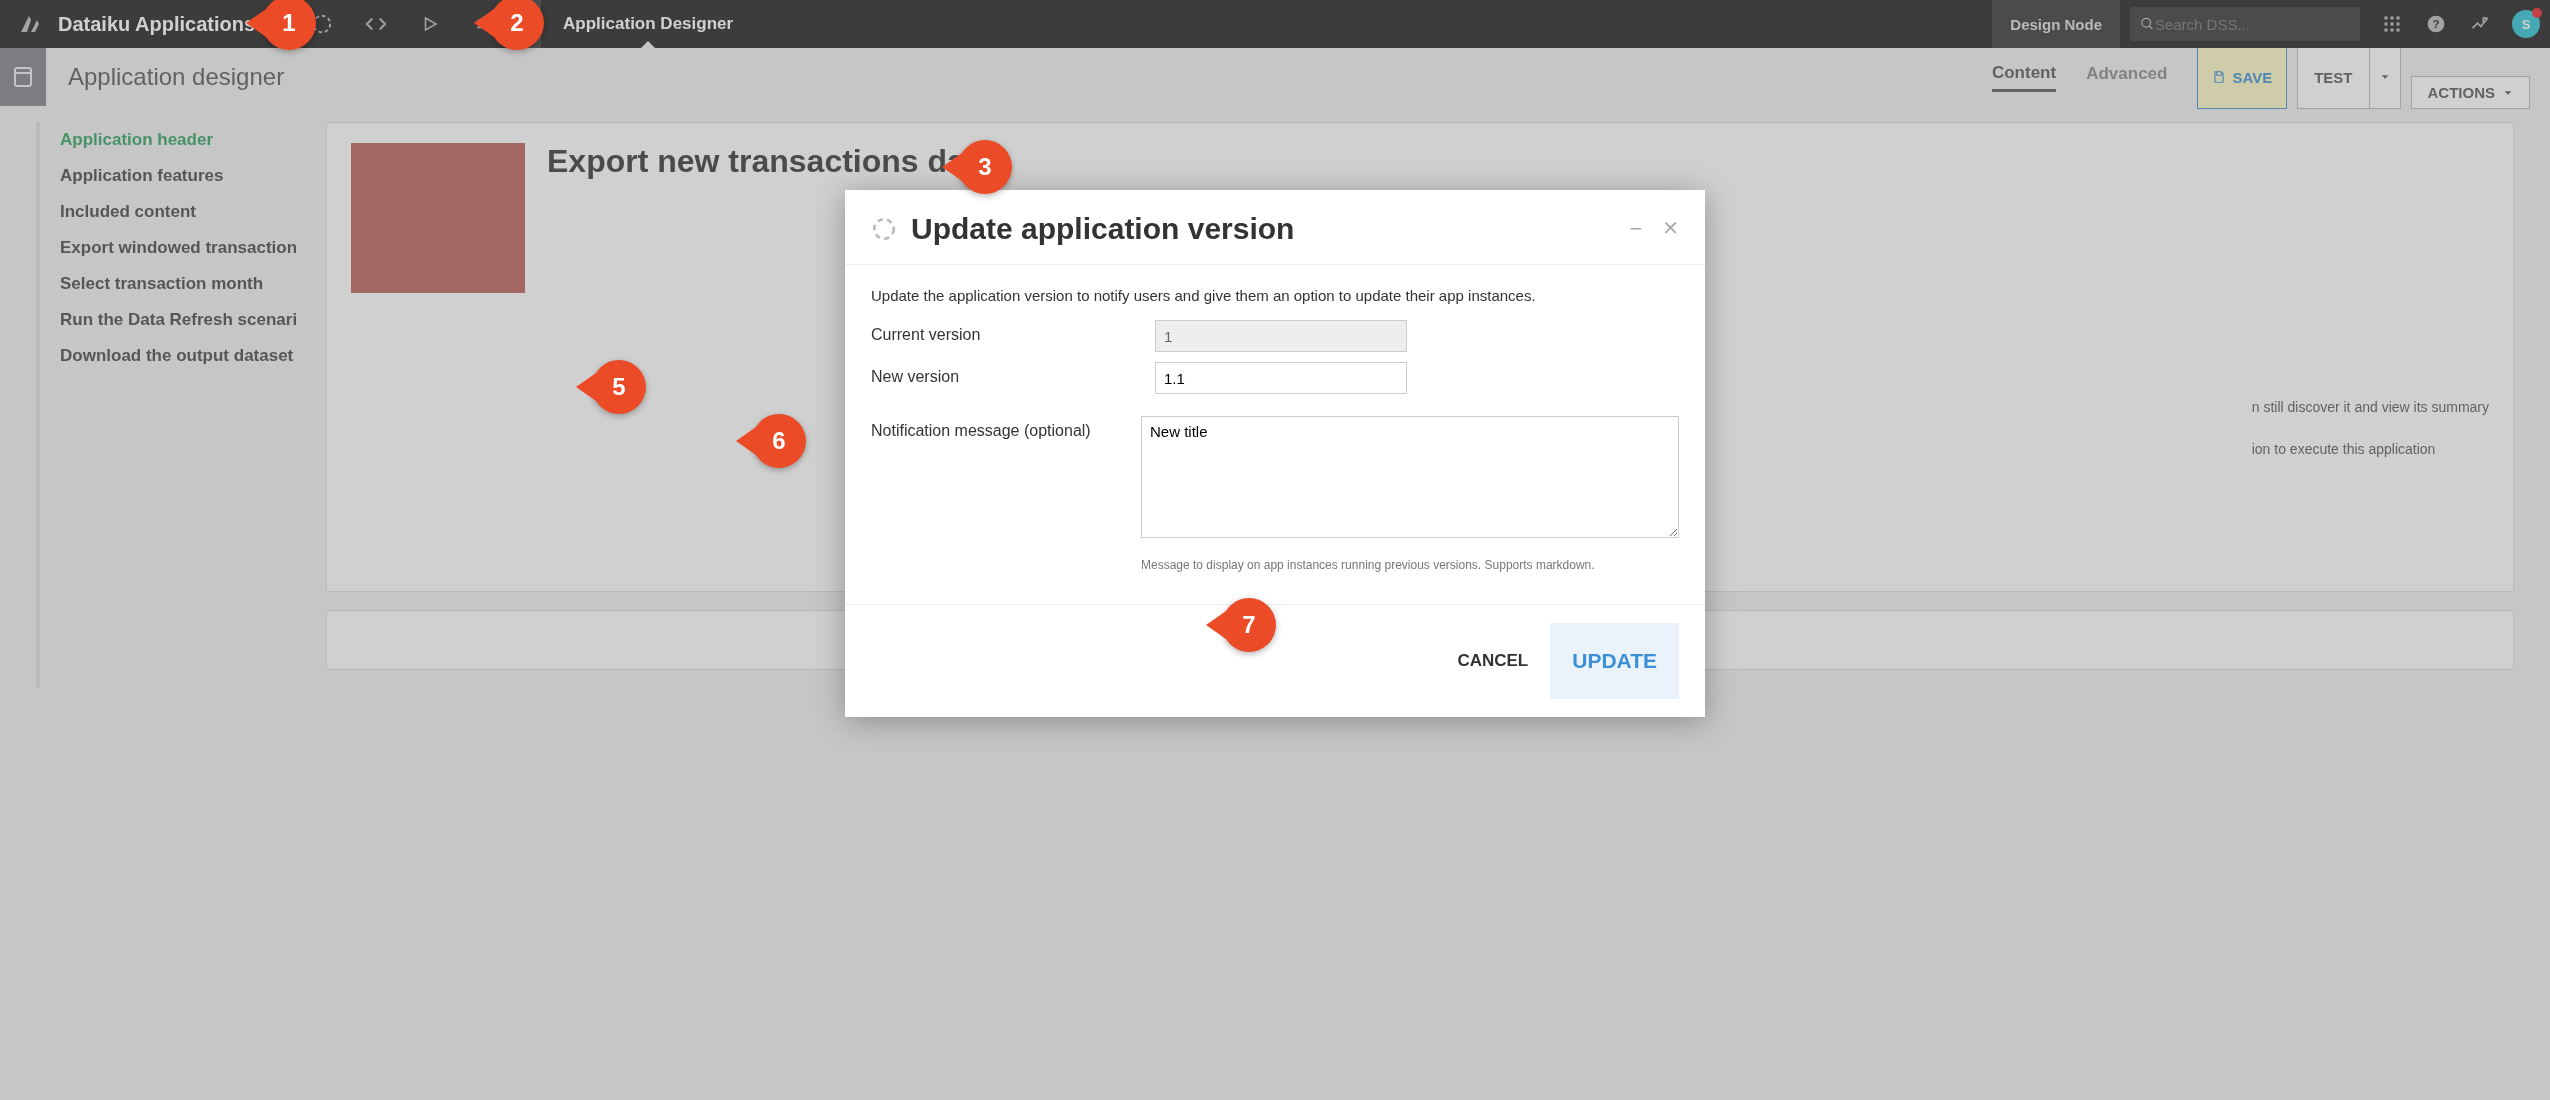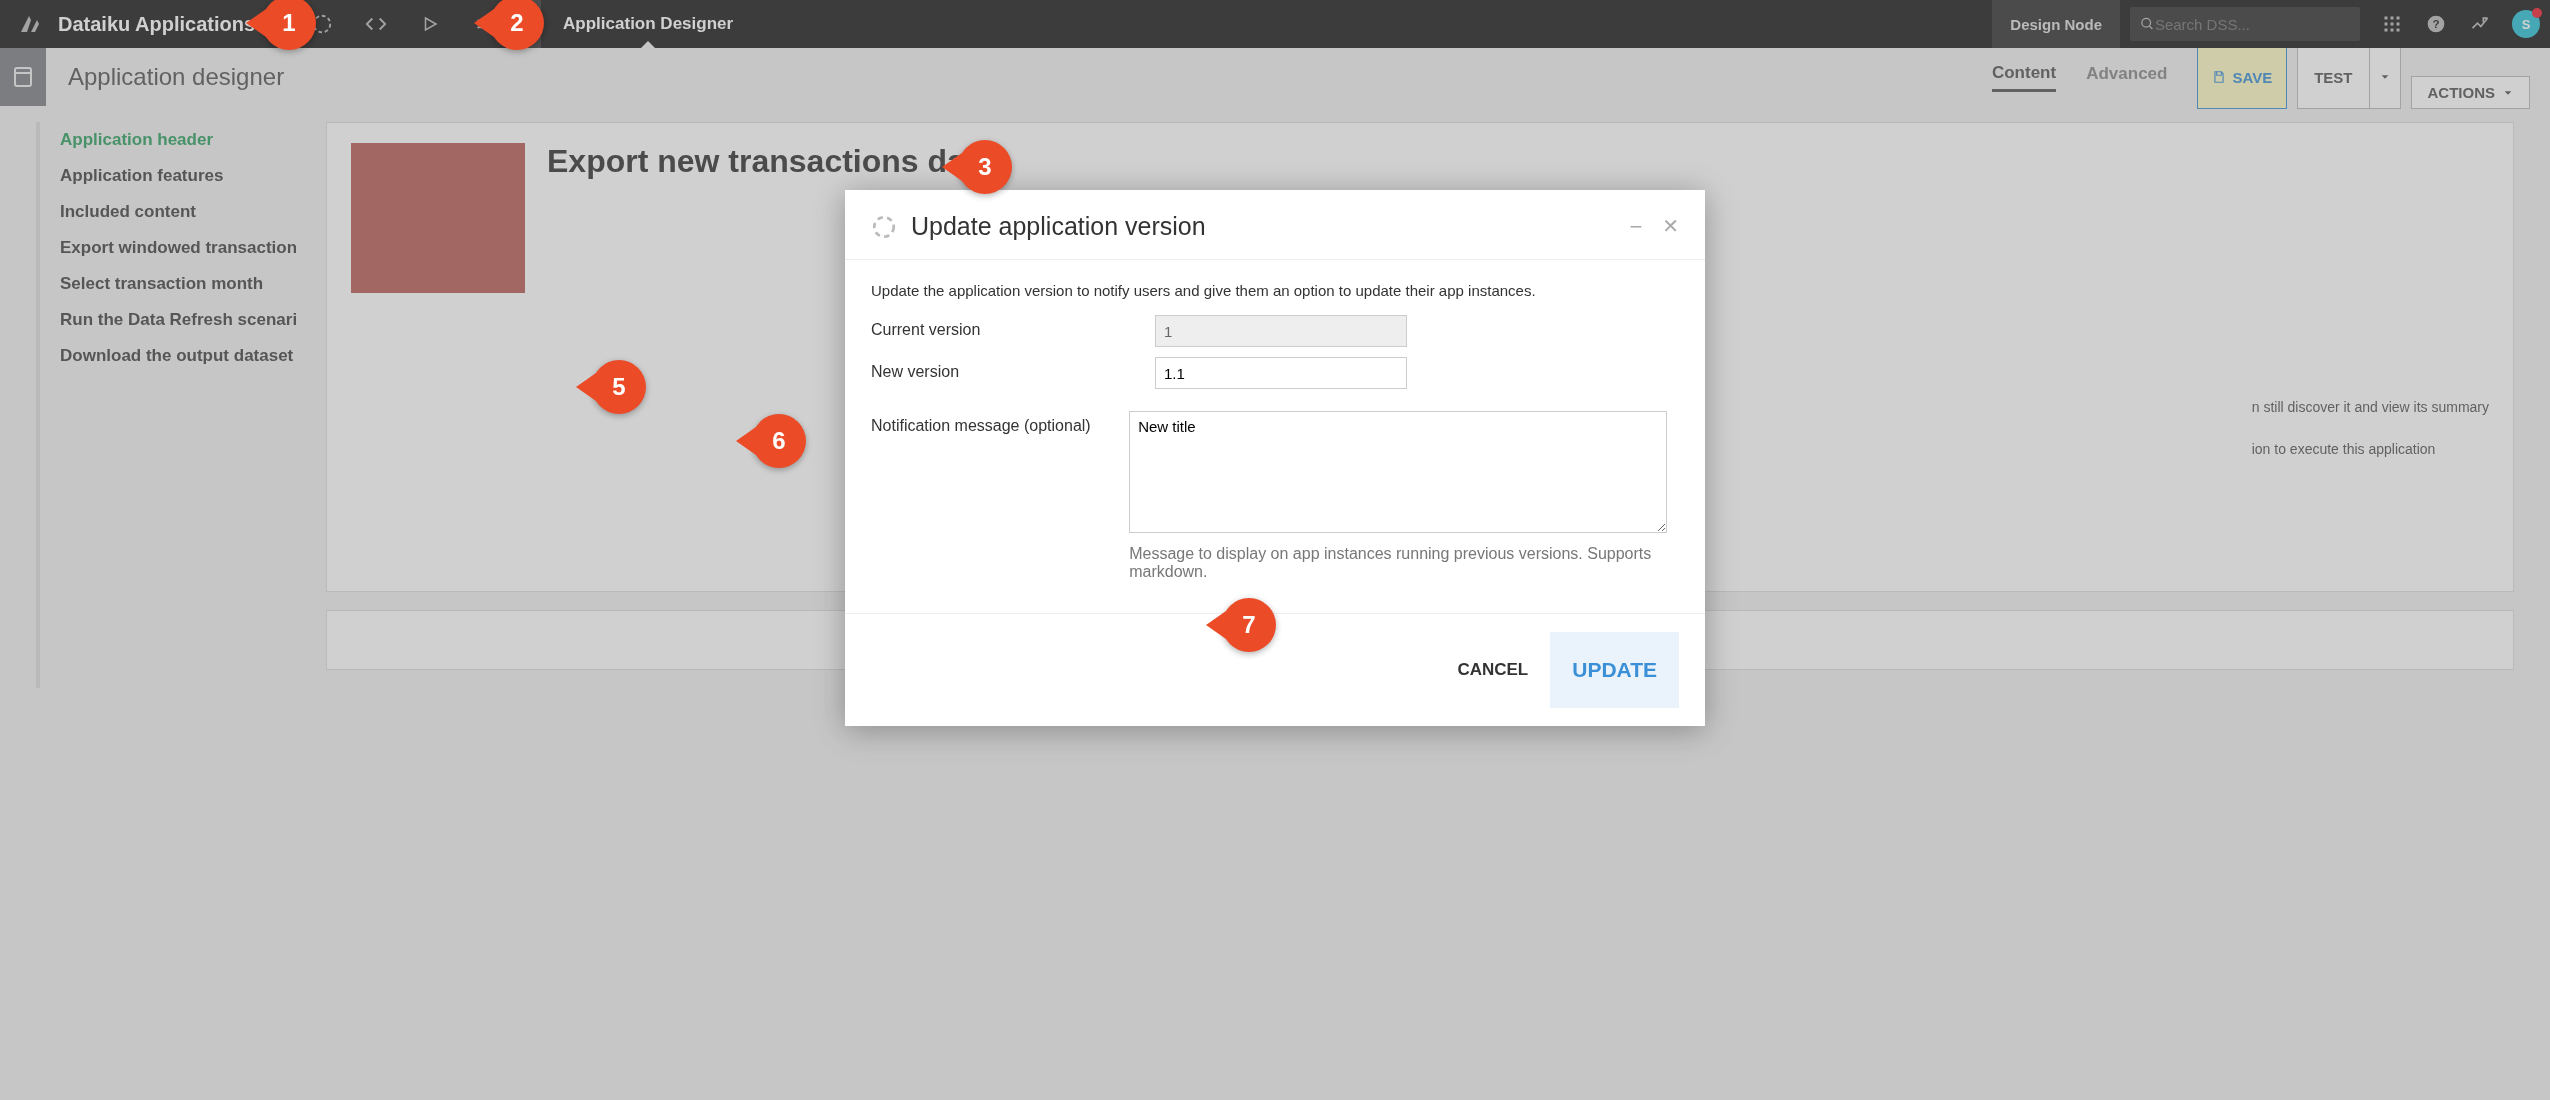--- a/index.html
+++ b/index.html
@@ -64,30 +64,30 @@
 .page-heading { font-size:32px; font-weight:600; color:#333; }
 .hint-line { color:#555; font-size:14px; margin:6px 0; }
 
 
 .overlay { position:fixed; inset:0; background:rgba(120,120,120,0.35); }
 .modal {
   position:fixed; left:50%; top:190px; transform:translateX(-50%);
   width: 860px; background:#fff; box-shadow: 0 4px 30px rgba(0,0,0,.3);
 }
 .modal-head { padding:22px 26px 18px; display:flex; align-items:center; gap:14px; border-bottom:1px solid #eee; }
-.modal-title { font-size:25px; font-weight:400; color:#333; }
+.modal-title { font-size:30px; font-weight:700; color:#333; }
 .modal-head-icons { margin-left:auto; display:flex; gap:20px; color:#aaa; }
 .modal-body { padding: 22px 26px; }
 .modal-instr { font-size:15px; color:#333; margin-bottom:16px; }
 .form-row { display:flex; align-items:flex-start; margin:10px 0; }
 .form-label { width:284px; font-size:16px; color:#333; padding-top:6px; }
 .form-field input[type=text] { width:252px; height:32px; border:1px solid #ccc; padding:0 8px; font-size:15px; }
 .form-field input[disabled] { background:#eee; color:#666; }
 .form-field textarea { width:538px; height:122px; border:1px solid #ccc; padding:6px 8px; font-size:15px; resize:both; }
-.form-hint { color:#777; font-size:16px; margin-top:8px; }
+.form-hint { color:#777; font-size:12px; margin-top:16px; }
 .modal-footer { border-top:1px solid #eee; padding:18px 26px; display:flex; justify-content:flex-end; gap:22px; align-items:center; }
 .btn-cancel { font-size:17px; font-weight:700; color:#333; background:none; border:none; cursor:pointer; }
 .btn-primary { font-size:21px; font-weight:700; color:#3a8fd6; background:#eaf3fb; border:none; padding:26px 22px; cursor:pointer; }
 
 
 .callout { position:fixed; width:54px; height:54px; background:#ec4b27; border-radius:50%; display:flex; align-items:center; justify-content:center; color:#fff; font-size:24px; font-weight:700; box-shadow:0 2px 6px rgba(0,0,0,.3); }
 .callout::before { content:""; position:absolute; left:-16px; top:50%; transform:translateY(-50%); width:0; height:0; border-top:14px solid transparent; border-bottom:14px solid transparent; border-right:20px solid #ec4b27; }
 
 svg { display:block; }
 </style>

